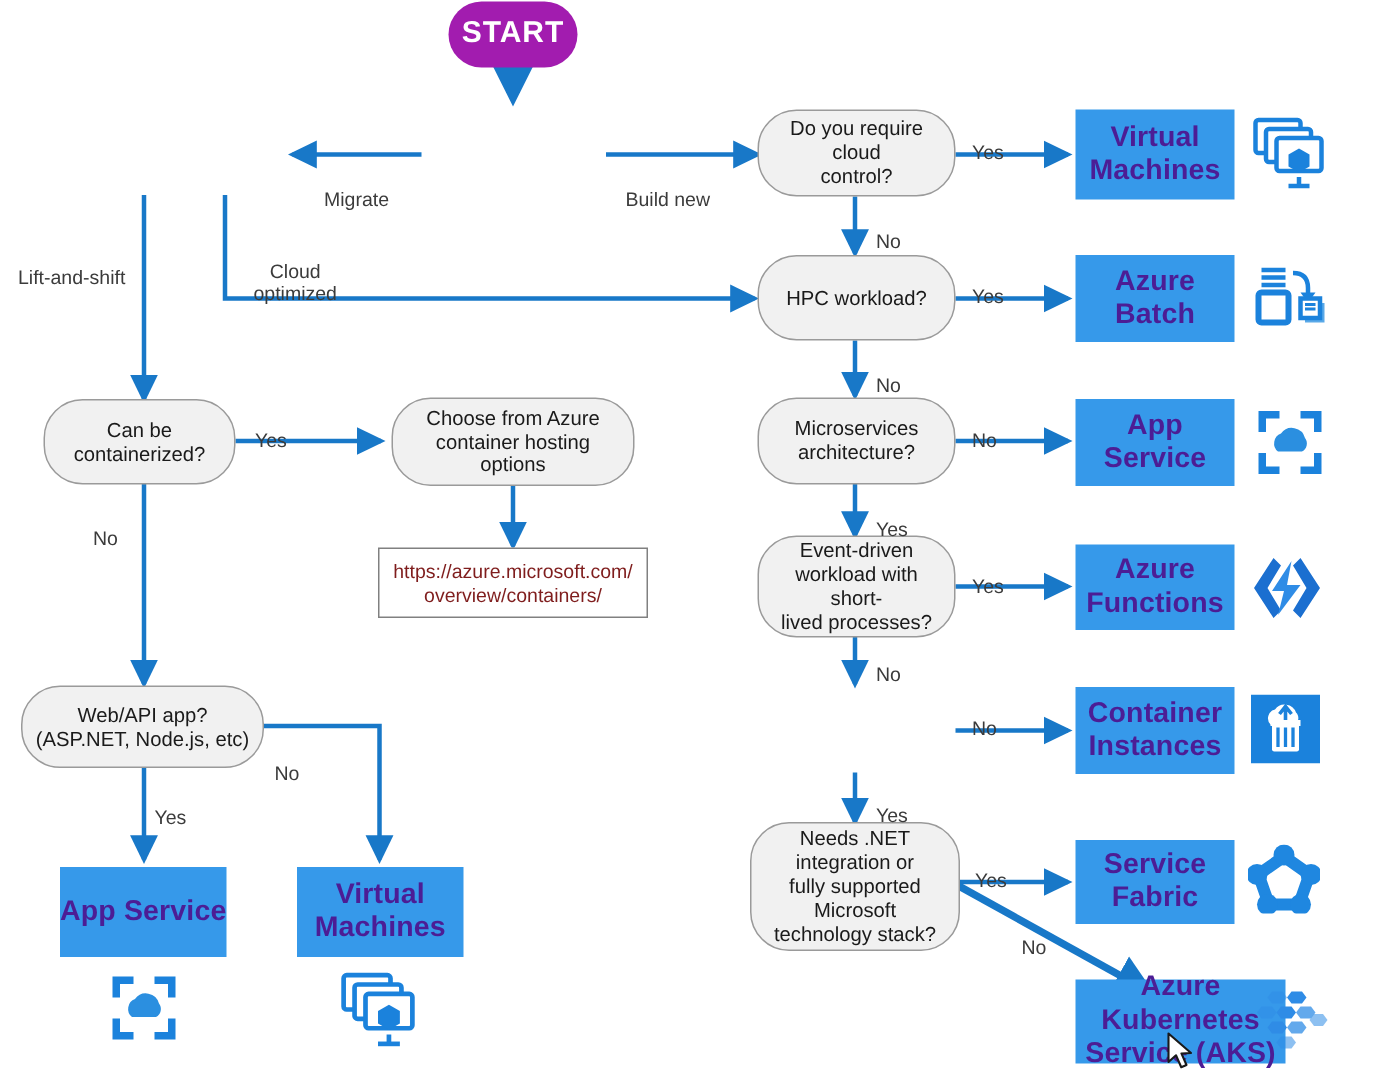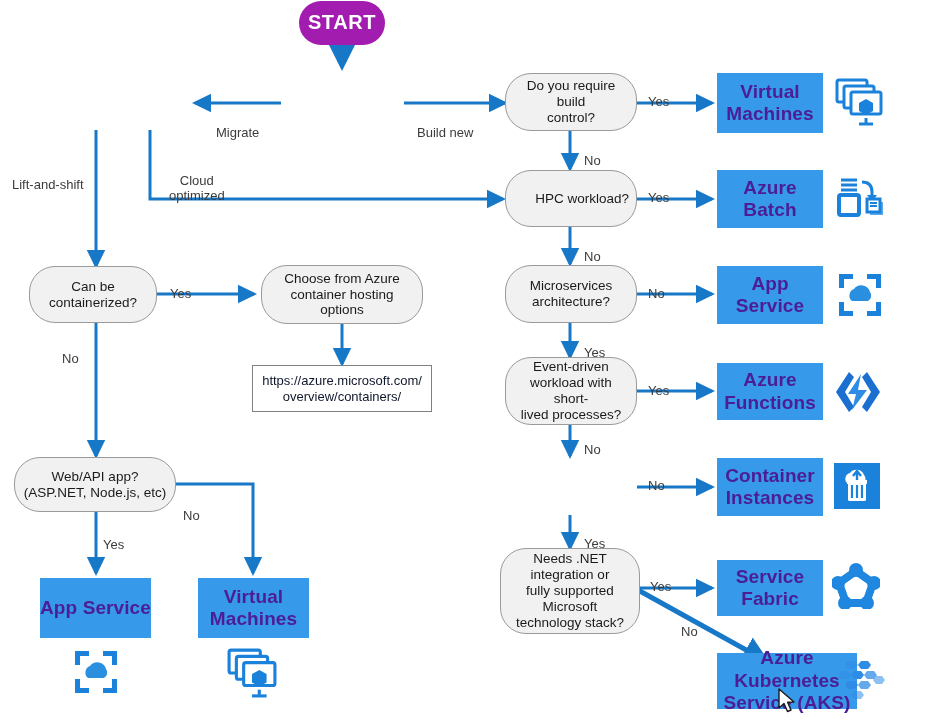--- a/index.html
+++ b/index.html
@@ -54,21 +54,21 @@
   .service {
     background: #3699ea;
     color: #4c1d95;
     font-size: 19px;
     font-weight: bold;
     letter-spacing: 0.1px;
   }
   .urlbox {
     background: #ffffff;
     border: 1px solid #808080;
-    color: #0f172a;
+    color: #7f1d1d;
     font-size: 13px;
   }
   .edge-label {
     position: absolute;
     color: #3b3b3b;
     font-size: 13px;
     line-height: 1.15;
     white-space: pre-line;
     text-align: center;
   }
@@ -141,25 +141,25 @@
     </g>
   </svg>
 
   <div class="node start" style="left:299px; top:1px; width:86px; height:44px;">
     <span class="node-text">START</span>
   </div>
 
 
 
   <div class="node decision" style="left:505px; top:73px; width:132px; height:58px;">
-    <span class="node-text">Do you require build
+    <span class="node-text">Do you require cloud
 control?</span>
   </div>
 
-  <div class="node decision" style="left:505px; top:170px; width:132px; height:57px;justify-content:flex-end;">
+  <div class="node decision" style="left:505px; top:170px; width:132px; height:57px;">
     <span class="node-text">HPC workload?</span>
   </div>
 
   <div class="node decision" style="left:29px; top:266px; width:128px; height:57px;">
     <span class="node-text">Can be
 containerized?</span>
   </div>
 
   <div class="node decision" style="left:261px; top:265px; width:162px; height:59px;">
     <span class="node-text">Choose from Azure

